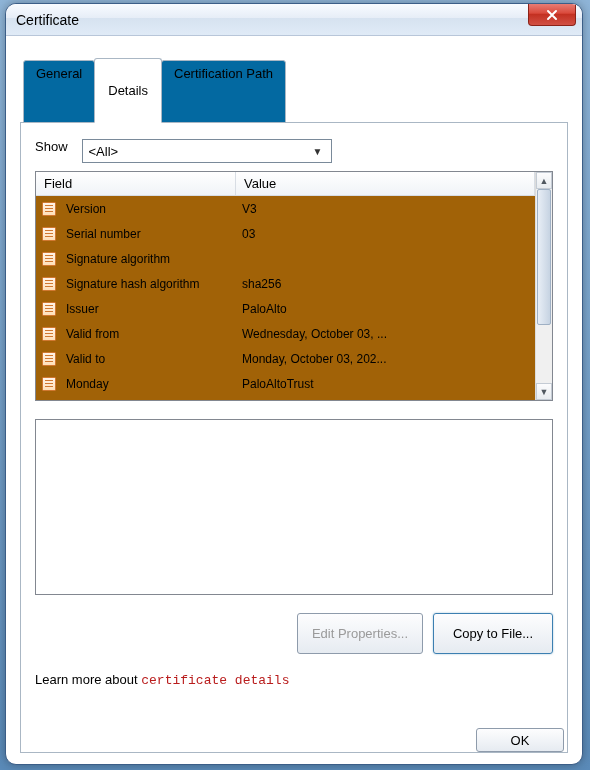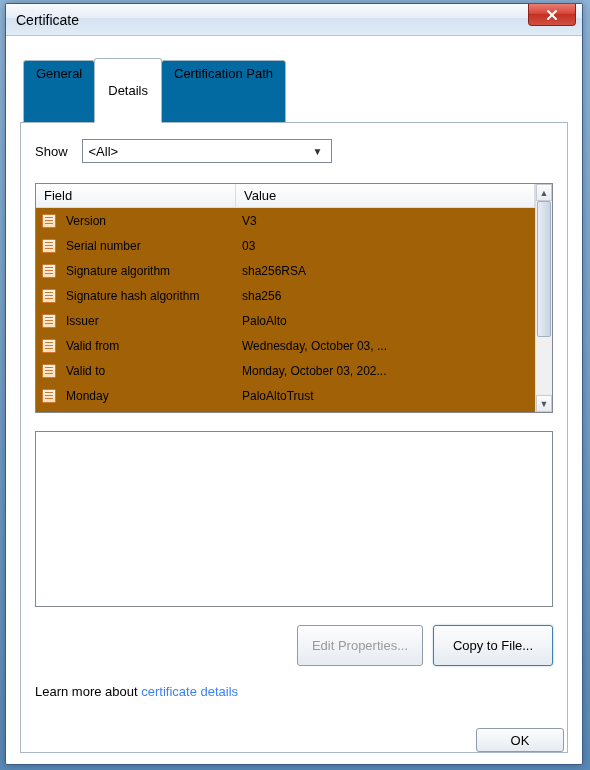--- a/index.html
+++ b/index.html
@@ -13,21 +13,21 @@
     overflow: hidden;
   }
   .window {
     position: absolute;
     left: 5px;
     top: 3px;
     width: 578px;
     height: 762px;
     background: #fff;
     border: 1px solid #3b5e88;
-    border-radius: 2px;
+    border-radius: 11px;
     box-shadow: 0 0 10px rgba(0,0,0,0.3);
     overflow: hidden;
   }
   .titlebar {
     height: 32px;
     background: linear-gradient(to bottom, #f8fbff 0%, #e6edf7 45%, #d6e2f0 46%, #e0ebf7 100%);
     border-bottom: 1px solid #b8c6d9;
     display: flex;
     align-items: center;
     padding: 0 6px 0 10px;
@@ -85,23 +85,22 @@
   .tab-panel {
     border: 1px solid #aab7c4;
     border-top: none;
     padding: 16px 14px 14px 14px;
     background: #fff;
     min-height: 630px;
     position: relative;
   }
   .show-row {
     display: flex;
-    align-items: center;
     gap: 14px;
-    margin-bottom: 20px;
+    margin-bottom: 8px;
   }
   .show-label { font-size: 13px; }
   .dropdown {
     flex: 0 0 250px;
     border: 1px solid #7a8a9a;
     height: 24px;
     display: flex;
     align-items: center;
     justify-content: space-between;
     padding: 0 4px 0 6px;
@@ -244,22 +243,23 @@
   }
   .btn.hover-blue {
     border-color: #3c7fb1;
     box-shadow: 0 0 2px rgba(60,127,177,0.5);
   }
   .learn-more {
     margin-top: 18px;
     font-size: 13px;
   }
   .learn-more a {
-    color: #3b82f6;
+    color: #b91c1c;
     text-decoration: none;
+    font-family: Liberation Mono, monospace;
   }
   .footer {
     position: absolute;
     bottom: 12px;
     right: 18px;
   }
   .ok-btn {
     width: 88px;
     height: 24px;
     border: 1px solid #8e9bab;
@@ -319,21 +319,20 @@
                   <span class="field-icon"></span>
                   <span>Serial number</span>
                 </div>
                 <div class="cell col-value">03</div>
               </div>
               <div class="list-row">
                 <div class="cell col-field">
                   <span class="field-icon"></span>
                   <span>Signature algorithm</span>
                 </div>
-                <div class="cell col-value">sha256RSA</div>
               </div>
               <div class="list-row">
                 <div class="cell col-field">
                   <span class="field-icon"></span>
                   <span>Signature hash algorithm</span>
                 </div>
                 <div class="cell col-value">sha256</div>
               </div>
               <div class="list-row">
                 <div class="cell col-field">

